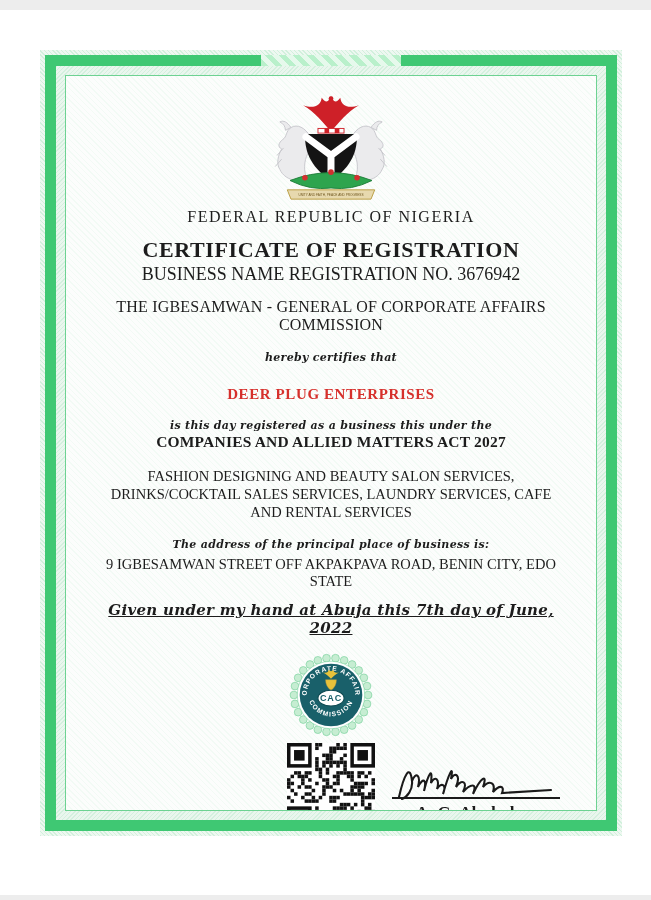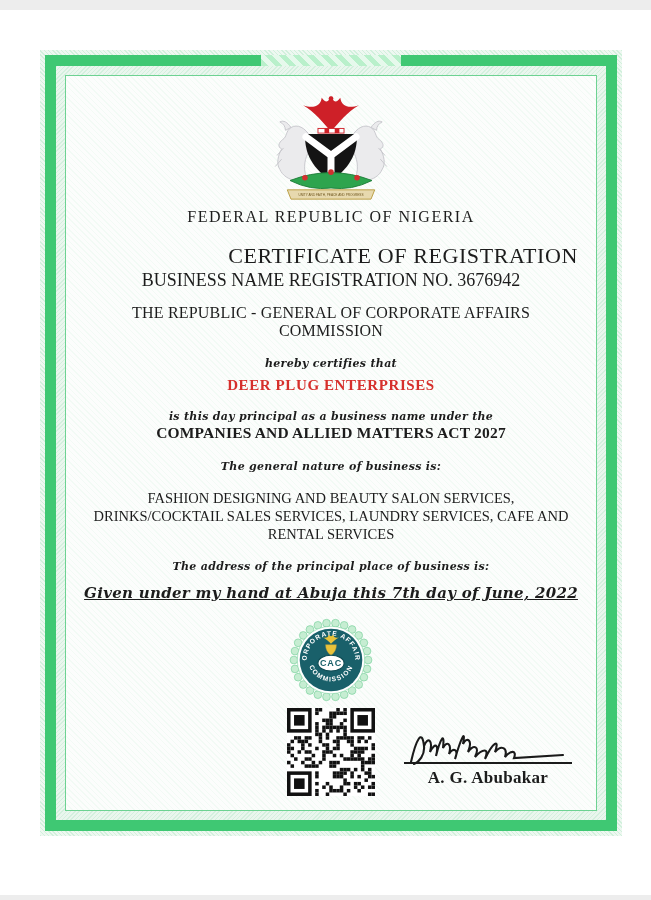--- a/index.html
+++ b/index.html
@@ -30,34 +30,34 @@
   .mid{
     box-sizing:border-box;width:100%;height:100%;
     background-color:#eaf6ee;
     background-image:repeating-linear-gradient(135deg,rgba(63,200,115,.13) 0 1px,transparent 1px 3px);
     padding:9px;
   }
   .inner{
     box-sizing:border-box;width:100%;height:100%;
     border:1px solid #6dd292;background-color:#fcfdfc;
     background-image:repeating-linear-gradient(45deg,rgba(63,200,115,.05) 0 1px,transparent 1px 4px);
-    text-align:center;overflow:hidden;padding:0 18px;
+    text-align:center;overflow:hidden;padding:0 30px;
   }
 
   
   .country{margin-top:7px;font-size:16px;letter-spacing:1.5px;}
-  .title{margin-top:17px;font-size:22px;font-weight:normal;letter-spacing:.6px;text-align:right;}
+  .title{margin-top:11px;font-size:22px;font-weight:bold;letter-spacing:.6px;}
   .reg-no{margin-top:1px;font-size:18px;font-weight:normal;}
   .registrar{margin-top:13px;font-size:16px;letter-spacing:.2px;}
   .script{
     font-family:"DejaVu Serif",serif;font-style:italic;font-weight:bold;
     font-size:11px;letter-spacing:.3px;
   }
   .mt17{margin-top:17px;} .mt16{margin-top:16px;} .mt18{margin-top:18px;} .mt11{margin-top:11px;text-decoration:underline;}
-  .bizname{margin-top:7px;color:var(--business-name-red,#d6302c);font-size:15px;letter-spacing:.6px;font-weight:600;}
+  .bizname{margin-top:22px;color:var(--business-name-red,#d6302c);font-size:15px;letter-spacing:.6px;font-weight:600;}
   .act{margin-top:1px;font-size:15.5px;font-weight:bold;letter-spacing:.2px;}
   .body-caps{margin-top:16px;font-size:14.5px;line-height:1.25;}
   .addr{margin-top:5px;font-size:14.5px;}
   .given{font-size:15px;}
   .arms-wrap{margin-top:18px;line-height:0;}
   .seal-wrap{margin-top:13px;line-height:0;}
   .bottom-row{position:relative;height:120px;margin-top:3px;}
   .qr{display:block;margin:1px auto 0;}
   .sig{position:absolute;right:0px;top:14px;width:180px;text-align:center;}
   .sig svg{display:block;margin:0 auto;}
@@ -118,33 +118,33 @@
               <text x="80" y="110" font-size="3.4" text-anchor="middle" fill="#6d541c" font-family="Liberation Sans, sans-serif">UNITY AND FAITH, PEACE AND PROGRESS</text>
             </g>
           </svg>
         </div>
 
         <div class="country">FEDERAL REPUBLIC OF NIGERIA</div>
 
         <div class="title">CERTIFICATE OF REGISTRATION</div>
         <div class="reg-no">BUSINESS NAME REGISTRATION NO. 3676942</div>
 
-        <div class="registrar">THE REPUBLIC - GENERAL OF CORPORATE AFFAIRS COMMISSION</div>
+        <div class="registrar">THE IGBESAMWAN - GENERAL OF CORPORATE AFFAIRS COMMISSION</div>
 
         <div class="script mt17">hereby certifies that</div>
 
         <div class="bizname">DEER PLUG ENTERPRISES</div>
 
-        <div class="script mt16">is this day principal as a business name under the</div>
+        <div class="script mt16">is this day registered as a business this under the</div>
         <div class="act">COMPANIES AND ALLIED MATTERS ACT 2027</div>
 
-        <div class="script mt18">The general nature of business is:</div>
         <div class="body-caps">FASHION DESIGNING AND BEAUTY SALON SERVICES, DRINKS/COCKTAIL SALES SERVICES, LAUNDRY SERVICES, CAFE AND RENTAL SERVICES</div>
 
         <div class="script mt17">The address of the principal place of business is:</div>
+        <div class="addr">9 IGBESAMWAN STREET OFF AKPAKPAVA ROAD, BENIN CITY, EDO STATE</div>
 
         <div class="script given mt11">Given under my hand at Abuja this 7th day of June, 2022</div>
 
         <div class="seal-wrap">
           <svg width="90" height="90" viewBox="0 0 100 100">
             <g id="seal-scallops">
                 <circle cx="91.2" cy="50.0" r="4.3" fill="#c6edd2" stroke="#74cf99" stroke-width="0.7"></circle>
                 <circle cx="90.0" cy="59.9" r="4.3" fill="#c6edd2" stroke="#74cf99" stroke-width="0.7"></circle>
                 <circle cx="86.5" cy="69.1" r="4.3" fill="#c6edd2" stroke="#74cf99" stroke-width="0.7"></circle>
                 <circle cx="80.8" cy="77.3" r="4.3" fill="#c6edd2" stroke="#74cf99" stroke-width="0.7"></circle>

